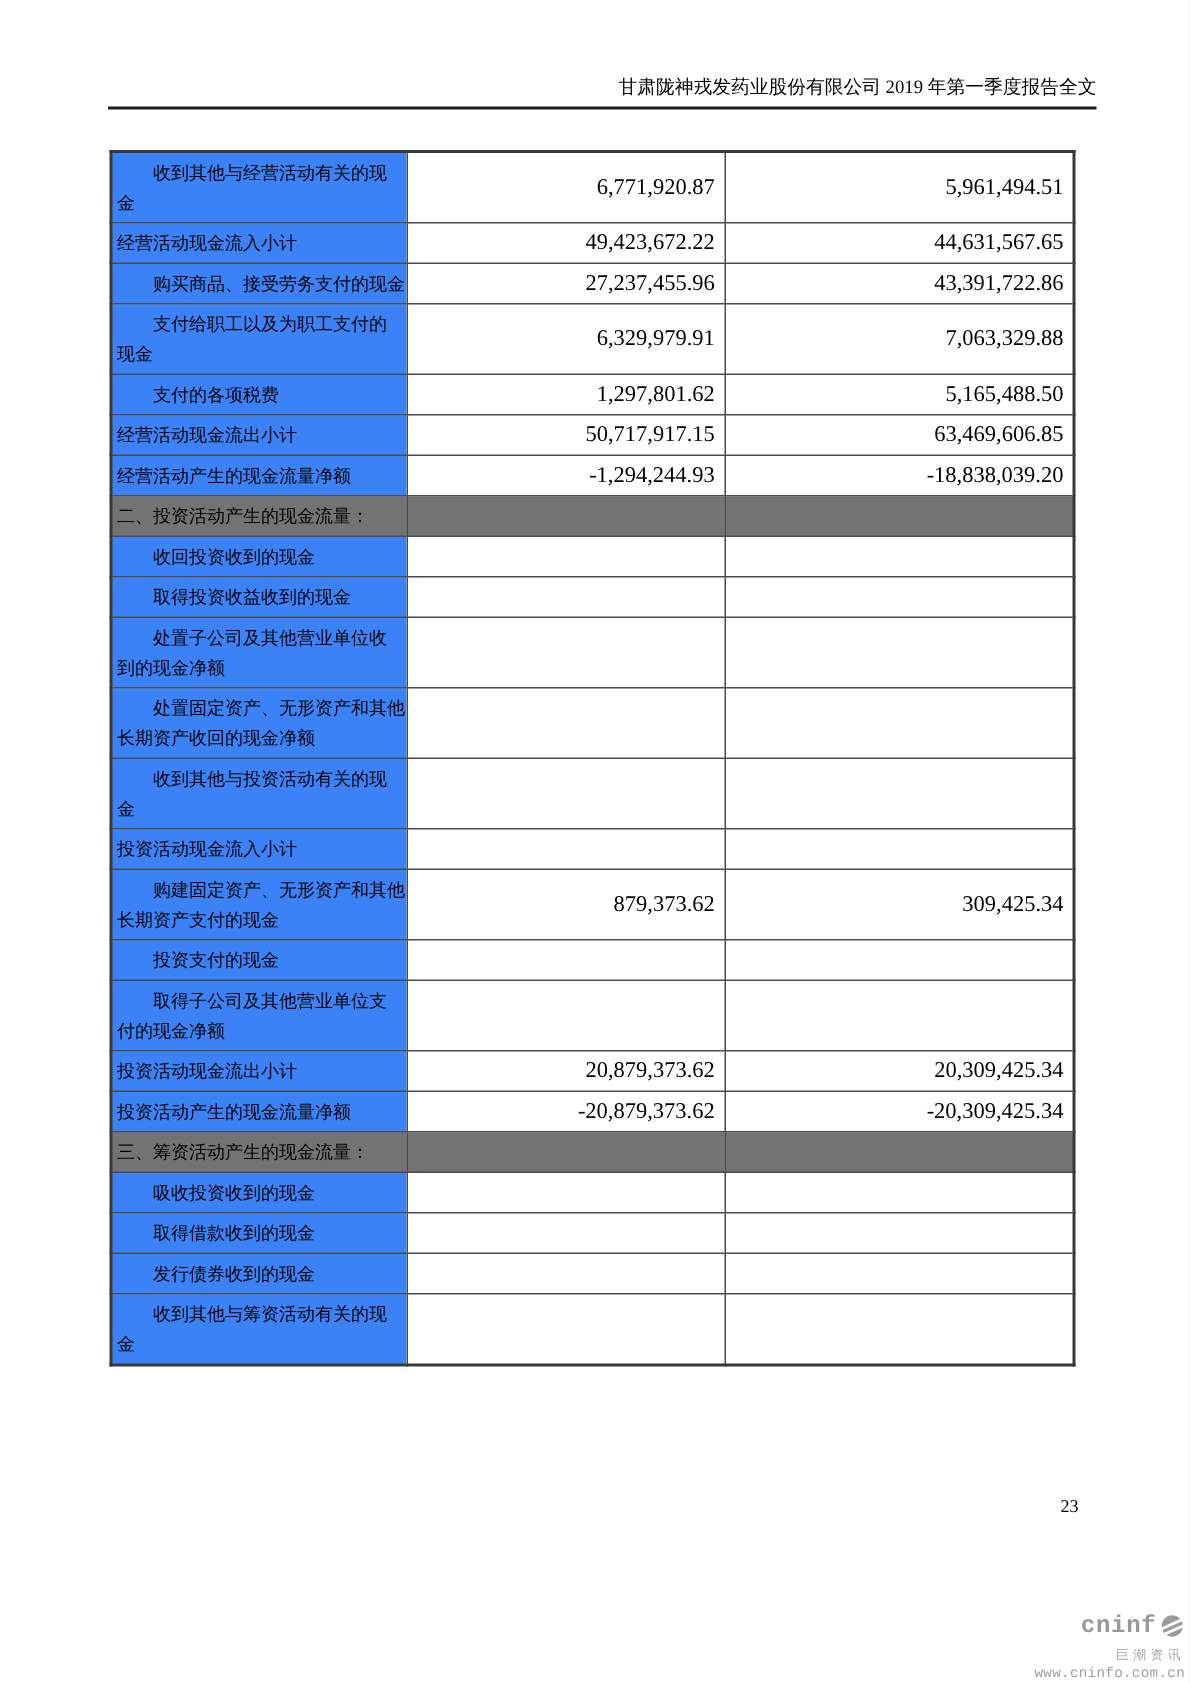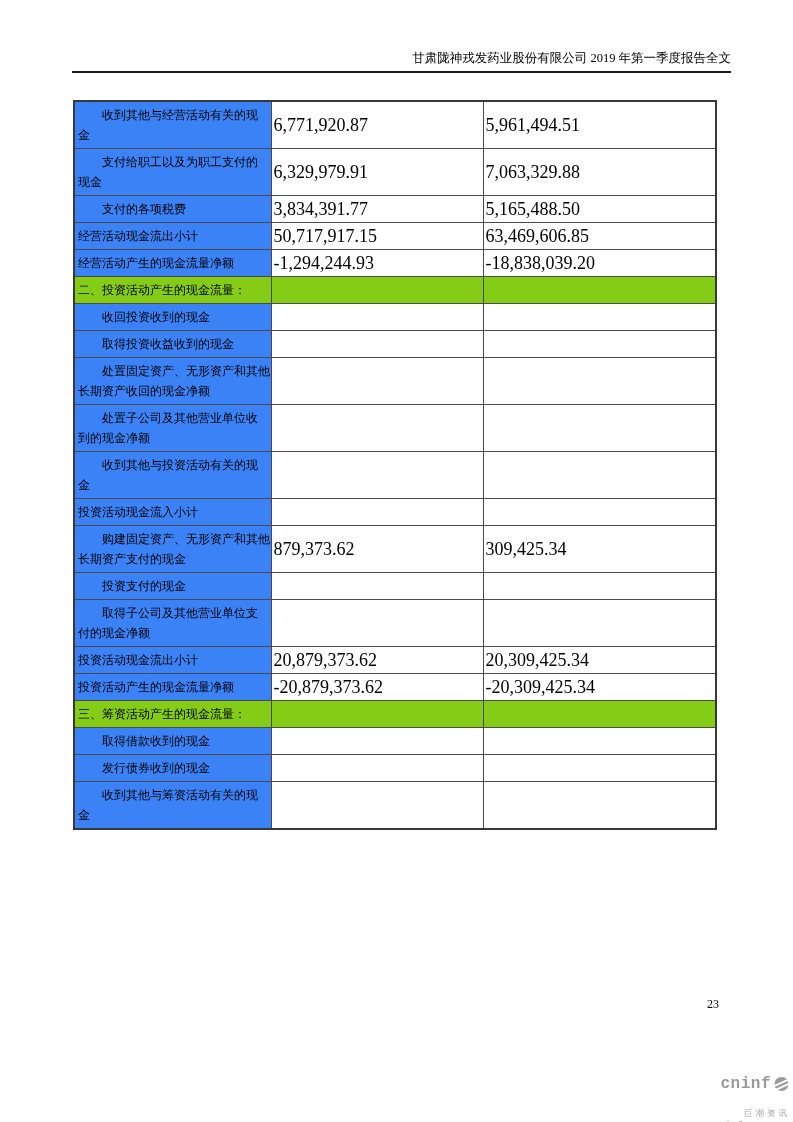--- a/index.html
+++ b/index.html
@@ -41,25 +41,25 @@
   }
   .cf-table td.label {
     background:#3b82f6;
     text-align:left;
     padding:3px 2px 3px 3px;
     white-space:pre;        
   }
   .cf-table td.label.sub { text-indent:24px; }
   .cf-table td.num {
     background:#ffffff;
-    text-align:left;
+    text-align:right;
     padding:3px 6px 3px 2px;
-    font-size:18px;
-  }
-  .cf-table tr.section td { background:#84cc16; }
+    font-size:15px;
+  }
+  .cf-table tr.section td { background:#737373; }
   
   .page-number {
     position:absolute;
     top:997px; right:74px;
     font-size:12px;
   }
   .logo {
     position:absolute;
     top:1076px; right:3px;
     color:#9b9b9b;
@@ -67,21 +67,21 @@
     text-align:right;
     line-height:1;
   }
   .logo-top {
     display:flex; align-items:center; justify-content:flex-end; gap:2px;
   }
   .logo-brand {
     font-size:16px; font-weight:bold; letter-spacing:0.5px; color:#999;
   }
   .logo-swirl { display:block; }
-  .logo-cn   { font-size:8.5px; letter-spacing:3px; color:#a5a5a5; margin-top:18px; }
+  .logo-cn   { font-size:8.5px; letter-spacing:3px; color:#a5a5a5; margin-top:8px; }
   .logo-url  { font-size:9.5px; color:#a0a0a0; margin-top:2px; letter-spacing:0.2px; }
 </style>
 </head>
 <body>
 
 <div class="page">
 
   <div class="page-header">
     <span>甘肃陇神戎发药业股份有限公司 2019 年第一季度报告全文</span>
   </div>
@@ -93,28 +93,38 @@
       <col style="width:233px">
     </colgroup>
     <tbody id="cf-body">
         <tr>
           <td class="label sub">收到其他与经营活动有关的现
 金</td>
           <td class="num">6,771,920.87</td>
           <td class="num">5,961,494.51</td>
         </tr>
         <tr>
+          <td class="label">经营活动现金流入小计</td>
+          <td class="num">49,423,672.22</td>
+          <td class="num">44,631,567.65</td>
+        </tr>
+        <tr>
+          <td class="label sub">购买商品、接受劳务支付的现金</td>
+          <td class="num">27,237,455.96</td>
+          <td class="num">43,391,722.86</td>
+        </tr>
+        <tr>
           <td class="label sub">支付给职工以及为职工支付的
 现金</td>
           <td class="num">6,329,979.91</td>
           <td class="num">7,063,329.88</td>
         </tr>
         <tr>
           <td class="label sub">支付的各项税费</td>
-          <td class="num">3,834,391.77</td>
+          <td class="num">1,297,801.62</td>
           <td class="num">5,165,488.50</td>
         </tr>
         <tr>
           <td class="label">经营活动现金流出小计</td>
           <td class="num">50,717,917.15</td>
           <td class="num">63,469,606.85</td>
         </tr>
         <tr>
           <td class="label">经营活动产生的现金流量净额</td>
           <td class="num">-1,294,244.93</td>
@@ -129,28 +139,28 @@
           <td class="label sub">收回投资收到的现金</td>
           <td class="num"></td>
           <td class="num"></td>
         </tr>
         <tr>
           <td class="label sub">取得投资收益收到的现金</td>
           <td class="num"></td>
           <td class="num"></td>
         </tr>
         <tr>
+          <td class="label sub">处置子公司及其他营业单位收
+到的现金净额</td>
+          <td class="num"></td>
+          <td class="num"></td>
+        </tr>
+        <tr>
           <td class="label sub">处置固定资产、无形资产和其他
 长期资产收回的现金净额</td>
-          <td class="num"></td>
-          <td class="num"></td>
-        </tr>
-        <tr>
-          <td class="label sub">处置子公司及其他营业单位收
-到的现金净额</td>
           <td class="num"></td>
           <td class="num"></td>
         </tr>
         <tr>
           <td class="label sub">收到其他与投资活动有关的现
 金</td>
           <td class="num"></td>
           <td class="num"></td>
         </tr>
         <tr>
@@ -180,20 +190,25 @@
           <td class="num">20,879,373.62</td>
           <td class="num">20,309,425.34</td>
         </tr>
         <tr>
           <td class="label">投资活动产生的现金流量净额</td>
           <td class="num">-20,879,373.62</td>
           <td class="num">-20,309,425.34</td>
         </tr>
         <tr class="section">
           <td class="label">三、筹资活动产生的现金流量：</td>
+          <td class="num"></td>
+          <td class="num"></td>
+        </tr>
+        <tr>
+          <td class="label sub">吸收投资收到的现金</td>
           <td class="num"></td>
           <td class="num"></td>
         </tr>
         <tr>
           <td class="label sub">取得借款收到的现金</td>
           <td class="num"></td>
           <td class="num"></td>
         </tr>
         <tr>
           <td class="label sub">发行债券收到的现金</td>

